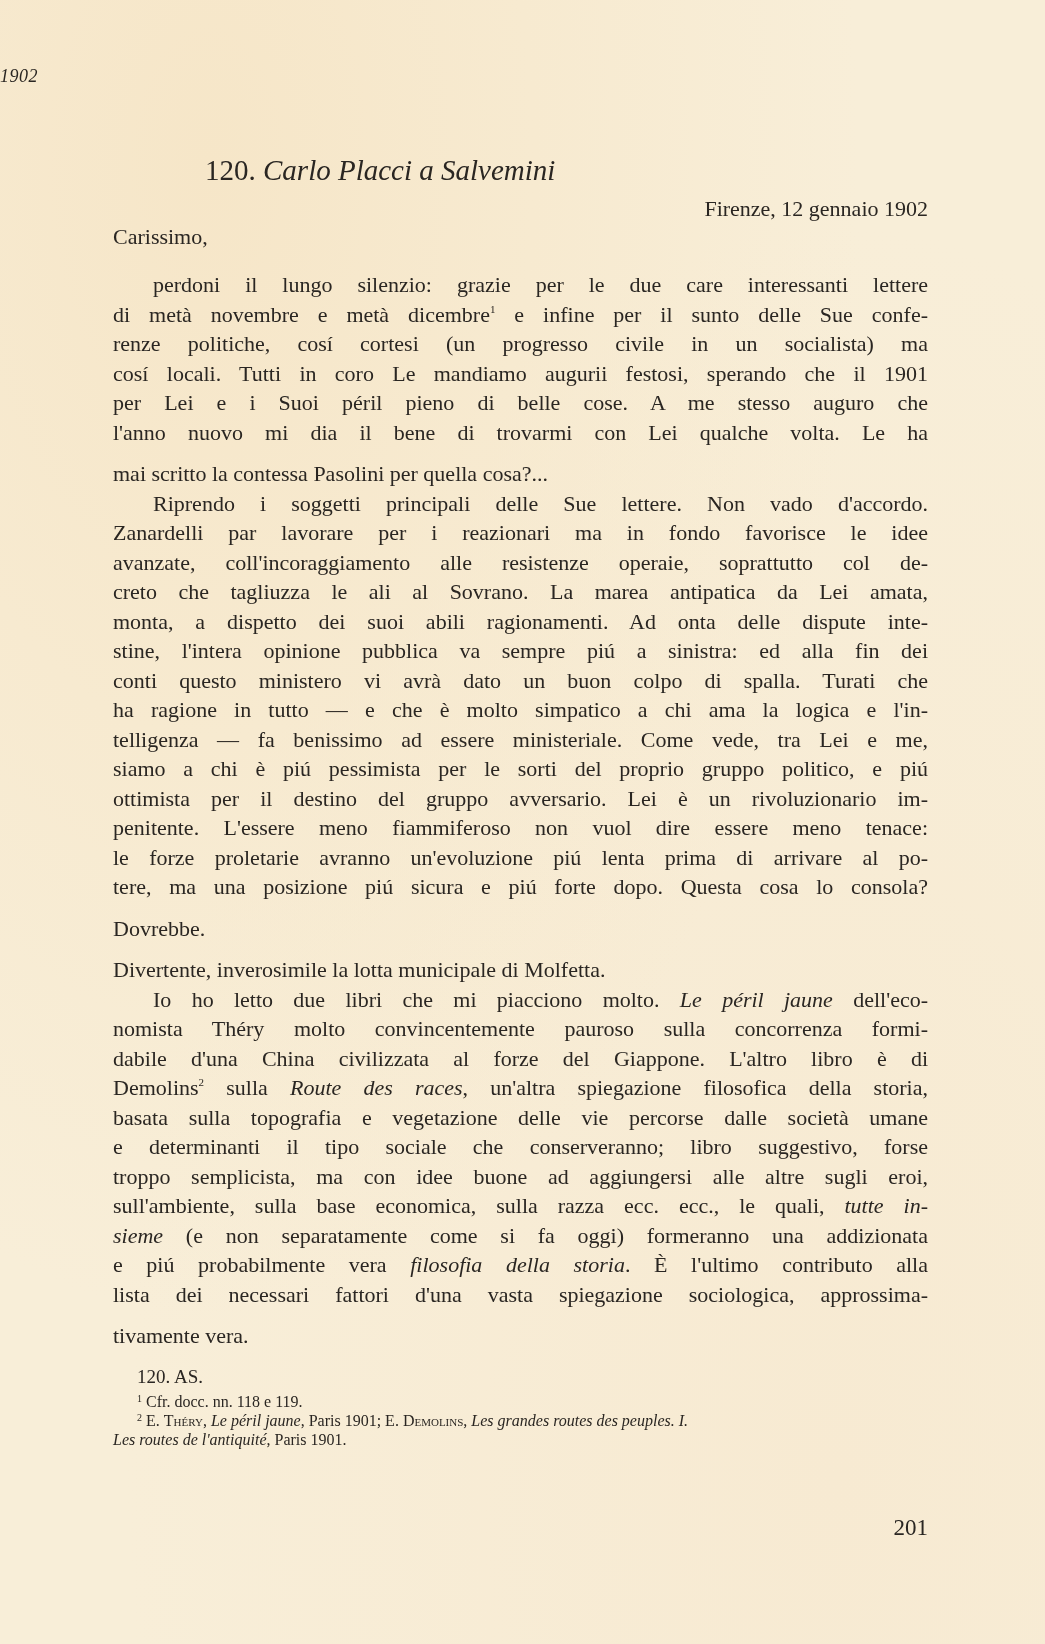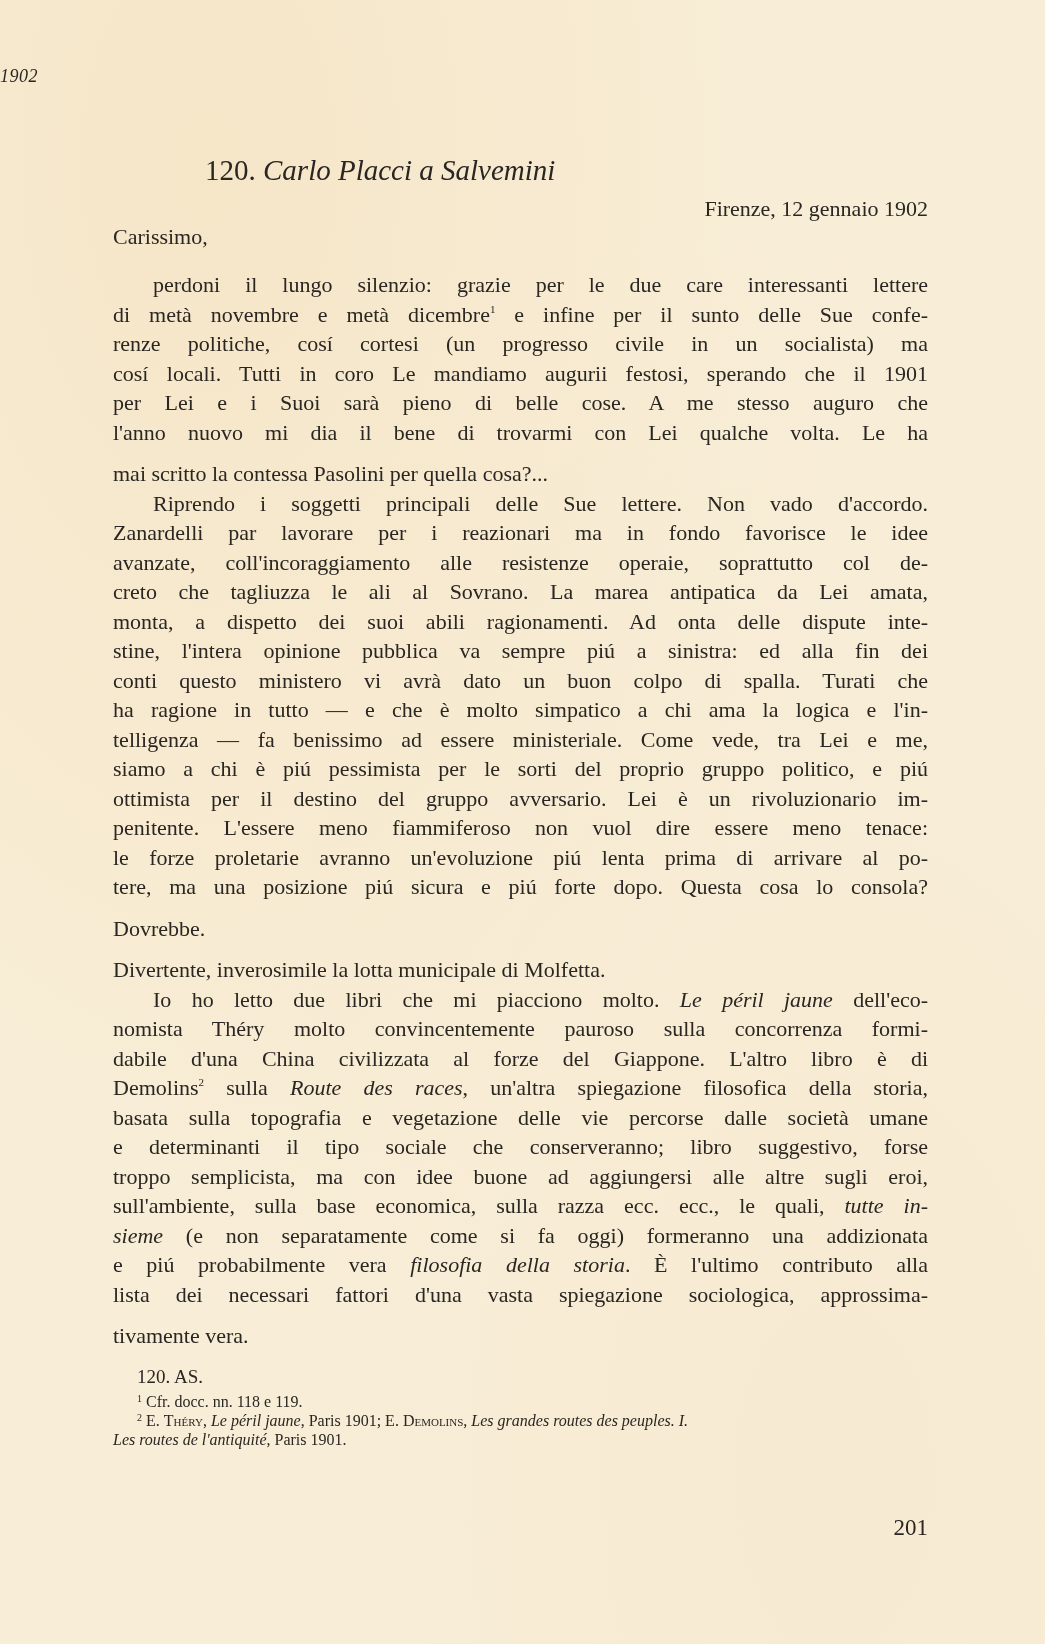--- a/index.html
+++ b/index.html
@@ -70,21 +70,21 @@
   </div>
 
   <div class="dateline">Firenze, 12 gennaio 1902</div>
   <div class="salutation">Carissimo,</div>
 
   <div class="body-text" id="body-text">
       <span class="line indent"><span>perdoni il lungo silenzio: grazie per le due care interessanti lettere</span></span>
       <span class="line"><span>di metà novembre e metà dicembre</span><sup>1</sup><span> e infine per il sunto delle Sue confe-</span></span>
       <span class="line"><span>renze politiche, cosí cortesi (un progresso civile in un socialista) ma</span></span>
       <span class="line"><span>cosí locali. Tutti in coro Le mandiamo augurii festosi, sperando che il 1901</span></span>
-      <span class="line"><span>per Lei e i Suoi sarà pieno di belle cose. A me stesso auguro che</span></span>
+      <span class="line"><span>per Lei e i Suoi péril pieno di belle cose. A me stesso auguro che</span></span>
       <span class="line"><span>l'anno nuovo mi dia il bene di trovarmi con Lei qualche volta. Le ha</span></span>
       <span class="line last"><span>mai scritto la contessa Pasolini per quella cosa?...</span></span>
       <span class="line indent"><span>Riprendo i soggetti principali delle Sue lettere. Non vado d'accordo.</span></span>
       <span class="line"><span>Zanardelli par lavorare per i reazionari ma in fondo favorisce le idee</span></span>
       <span class="line"><span>avanzate, coll'incoraggiamento alle resistenze operaie, soprattutto col de-</span></span>
       <span class="line"><span>creto che tagliuzza le ali al Sovrano. La marea antipatica da Lei amata,</span></span>
       <span class="line"><span>monta, a dispetto dei suoi abili ragionamenti. Ad onta delle dispute inte-</span></span>
       <span class="line"><span>stine, l'intera opinione pubblica va sempre piú a sinistra: ed alla fin dei</span></span>
       <span class="line"><span>conti questo ministero vi avrà dato un buon colpo di spalla. Turati che</span></span>
       <span class="line"><span>ha ragione in tutto — e che è molto simpatico a chi ama la logica e l'in-</span></span>

